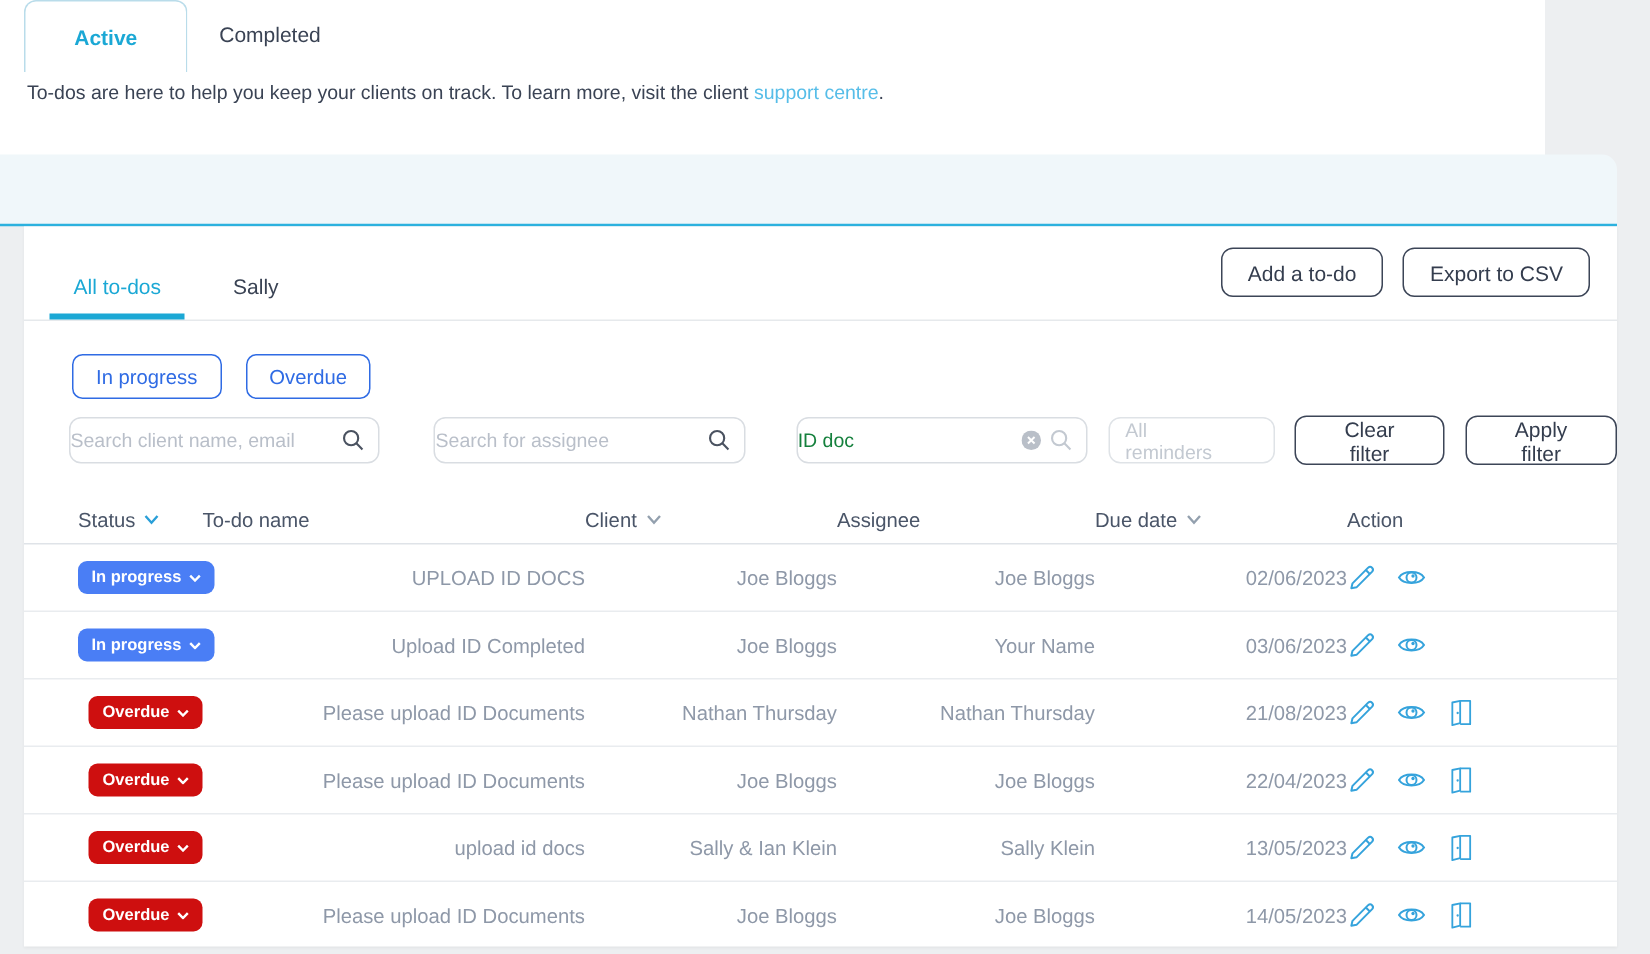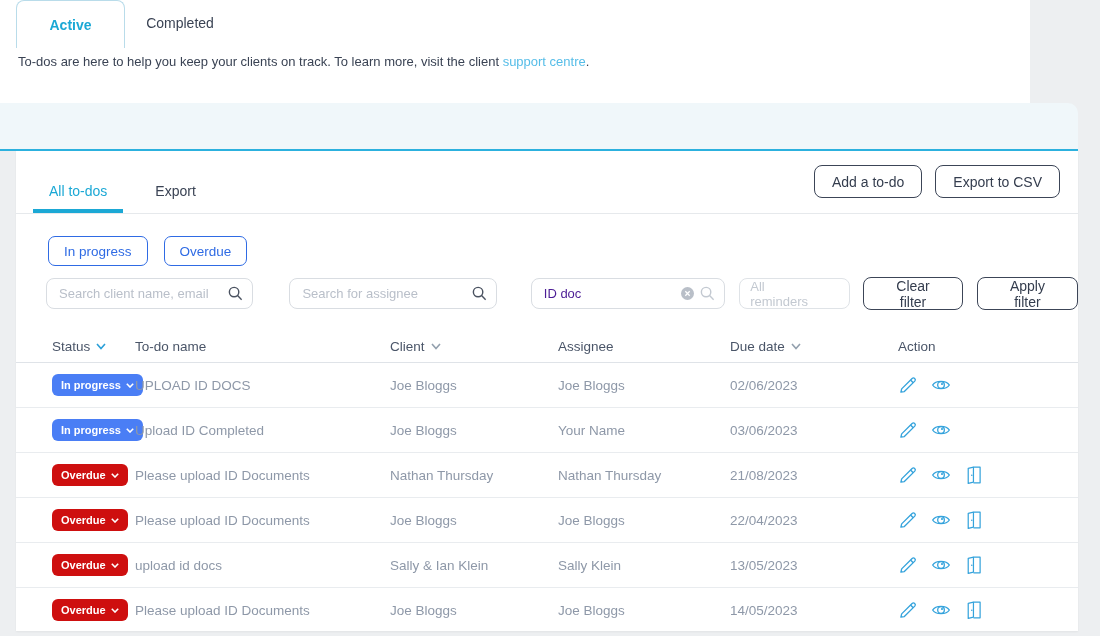--- a/index.html
+++ b/index.html
@@ -37,39 +37,39 @@
   .btn-outline-dark { background:#ffffff; border:1px solid #3c4557; border-radius:8px; height:33px; padding:0 17px;
                       font-size:14px; color:#343d4e; font-family:"Liberation Sans",sans-serif; cursor:pointer; }
   
   .chips-row { margin:22px 0 0 32px; display:flex; gap:16px; height:30px; }
   .chip { background:#ffffff; border:1.5px solid #2f6be4; color:#2f6be4; border-radius:7px; height:30px;
           padding:0 15px; font-size:13.5px; display:flex; align-items:center; cursor:pointer;
           font-family:"Liberation Sans",sans-serif; }
   
   .filter-row { margin:12px 0 0 30px; display:flex; align-items:center; height:31px; }
   .input-wrap { position:relative; height:31px; }
-  .input-wrap input { width:100%; height:31px; border:1px solid #d9dde2; border-radius:8px; padding:0 30px 0 12px;
-                      font-size:13px; color:#4c1d95; font-family:"Liberation Sans",sans-serif; outline:none; }
+  .input-wrap input { width:100%; height:31px; border:1px solid #d9dde2; border-radius:8px; padding:0 30px 0 0;
+                      font-size:13px; color:#15803d; font-family:"Liberation Sans",sans-serif; outline:none; }
   .input-wrap input::placeholder { color:#b9bfc9; }
   .w-client { width:208px; }
   .w-assignee { width:208px; margin-left:36px; }
   .w-todo { width:195px; margin-left:34px; }
   .icon-search { position:absolute; right:9px; top:7px; width:17px; height:17px; }
   .icon-search.dark { stroke:#4a5260; }
   .icon-search.light { stroke:#c3c9d1; }
   .icon-clear { position:absolute; right:31px; top:9px; width:13px; height:13px; cursor:pointer; }
   .select-reminders { width:111px; height:31px; margin-left:14px; border:1px solid #dfe3e7; border-radius:8px;
                       background:#ffffff; color:#c3c9d1; font-size:13px; display:flex; align-items:center;
                       justify-content:space-between; padding:0 10px;gap:36px; }
   .filter-btn { margin-left:14px; height:33px; }
   .filter-btn.last { margin-left:13px; }
   
   .todo-table { margin-top:22px; }
   .trow { display:grid; grid-template-columns:83px 255px 168px 172px 168px 1fr; align-items:center;
-          padding-left:36px; }
+          padding-left:36px;text-align:right; }
   .thead { height:32px; border-bottom:1px solid #dfe3e8; font-size:13.5px; color:#4a5568; }
   .th { display:flex; align-items:center; gap:6px; }
   .sort-chev { width:10px; height:7px; }
   .sort-chev.blue { stroke:#2a9fd8; }
   .sort-chev.gray { stroke:#93a0ae; }
   .tbody .trow { height:45px; border-bottom:1px solid #e9ecef; font-size:13.5px; color:#8e98a8; }
   .badge { display:inline-flex; align-items:center; gap:5px; padding:5px 9px; border-radius:6px; color:#ffffff;
            font-size:11px; font-weight:bold; cursor:pointer; white-space:nowrap; }
   .badge.in-progress { background:#4a7ef5; }
   .badge.overdue { background:#ce0f0f; }
@@ -114,21 +114,21 @@
 </div>
 
 <div class="tab-strip"></div>
 <div class="tab active">Active</div>
 <div class="tab inactive">Completed</div>
 
 <div class="card">
 
   <div class="inner-tabs">
     <div class="inner-tab first active">All to-dos</div>
-    <div class="inner-tab second">Export</div>
+    <div class="inner-tab second">Sally</div>
     <div class="top-buttons">
       <button class="btn-outline-dark">Add a to-do</button>
       <button class="btn-outline-dark">Export to CSV</button>
     </div>
   </div>
 
   <div class="chips-row">
     <button class="chip">In progress</button>
     <button class="chip">Overdue</button>
   </div>

